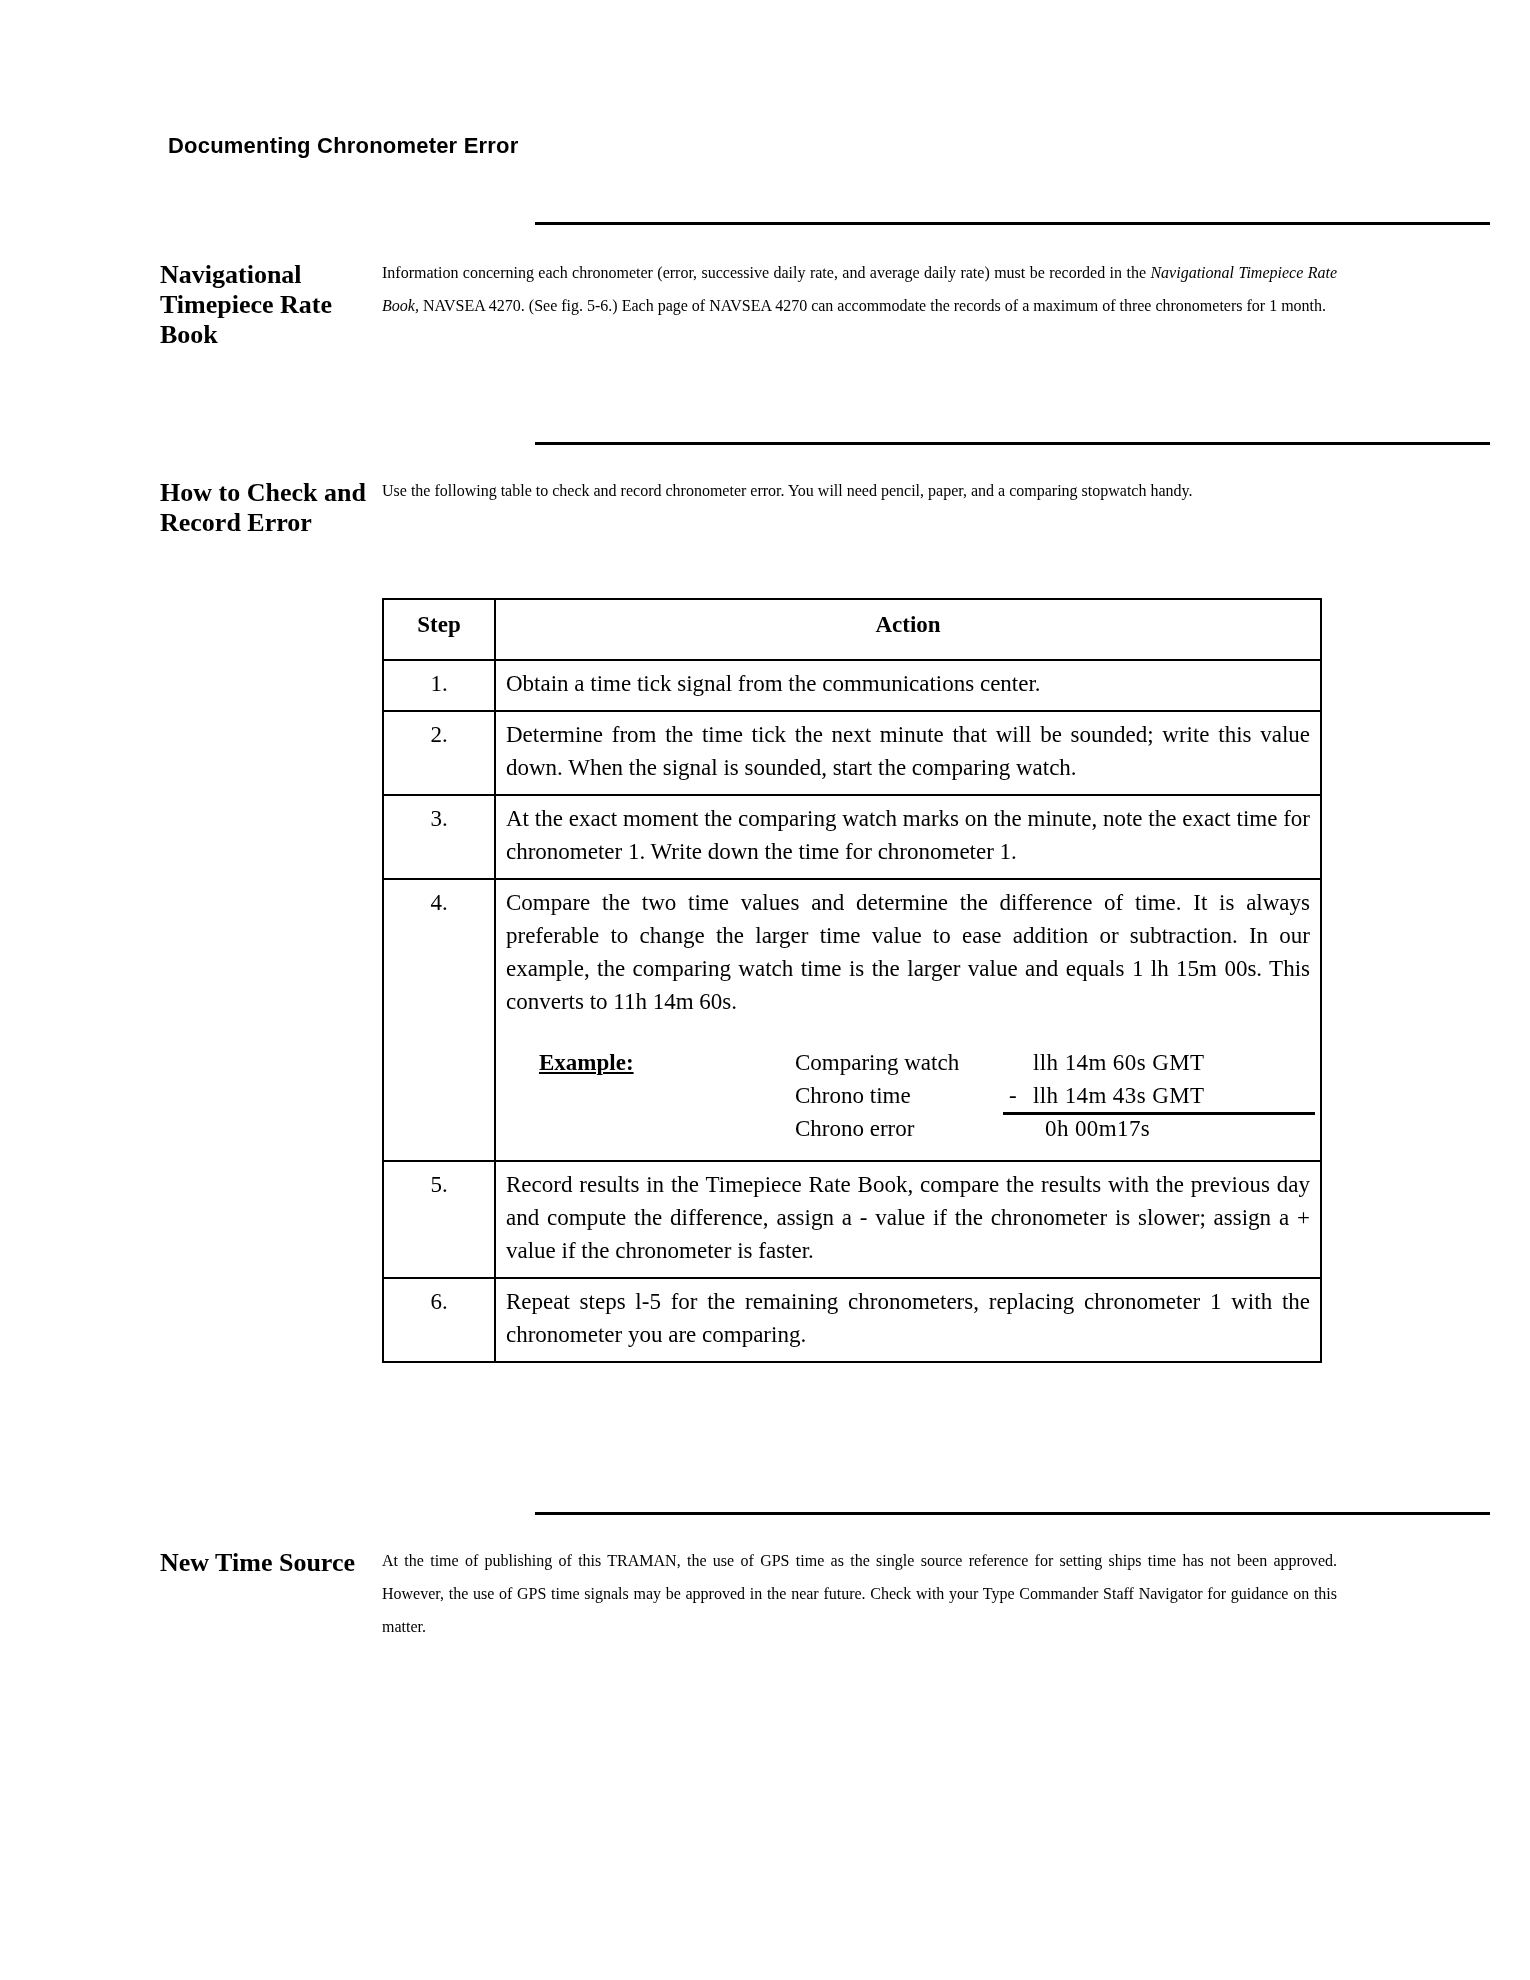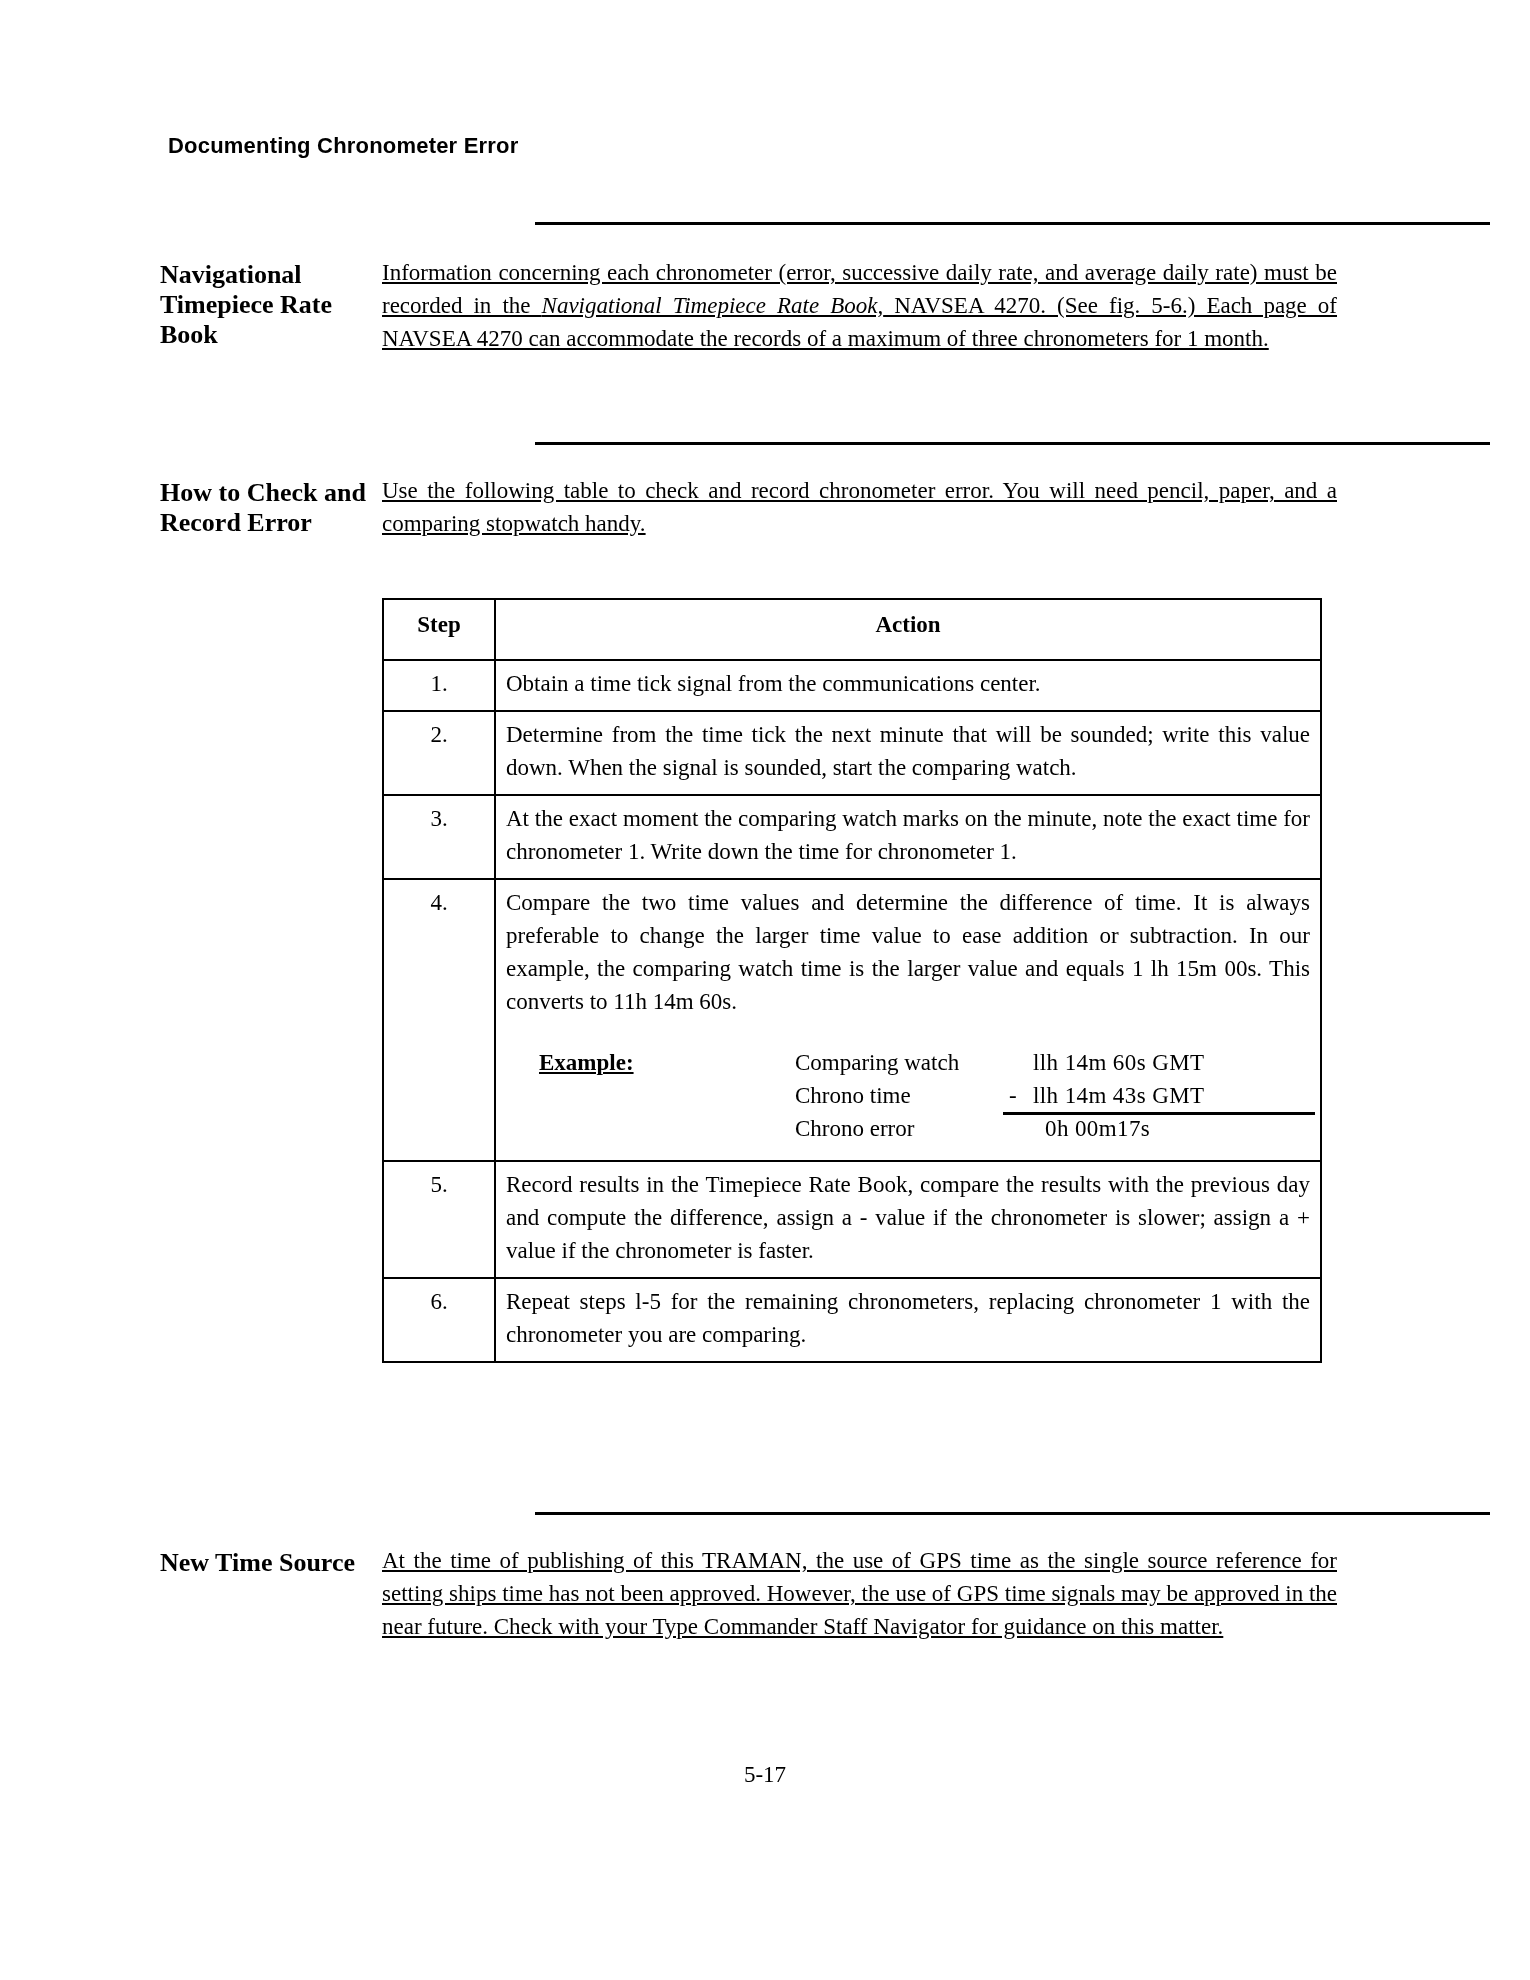--- a/index.html
+++ b/index.html
@@ -53,25 +53,24 @@
     left: 0px;
     width: 210px;
     font-weight: bold;
     font-size: 26px;
     line-height: 30px;
   }
   .body-col {
     position: absolute;
     left: 222px;
     width: 955px;
-    font-size: 23px;
+    font-size: 16px;
     line-height: 33px;
     text-align: justify;
     text-justify: inter-word;
-    text-decoration: underline;
   }
   .body-col p {
     margin: 0;
   }
   .body-col i {
     font-style: italic;
   }
 
   
   .steps-table-wrap {
@@ -264,15 +263,14 @@
   </div>
 
   <div class="section" style="top:1512px;">
     <div class="rule" style="top:0px;"></div>
     <div class="margin-head" style="top:36px;">New Time Source</div>
     <div class="body-col" style="top:32px;">
       <p>At the time of publishing of this TRAMAN, the use of GPS time as the single source reference for setting ships time has not been approved. However, the use of GPS time signals may be approved in the near future. Check with your Type Commander Staff Navigator for guidance on this matter.</p>
     </div>
   </div>
 
-  <div class="page-number">5-17</div>
 
 </div>
 
 </body></html>

